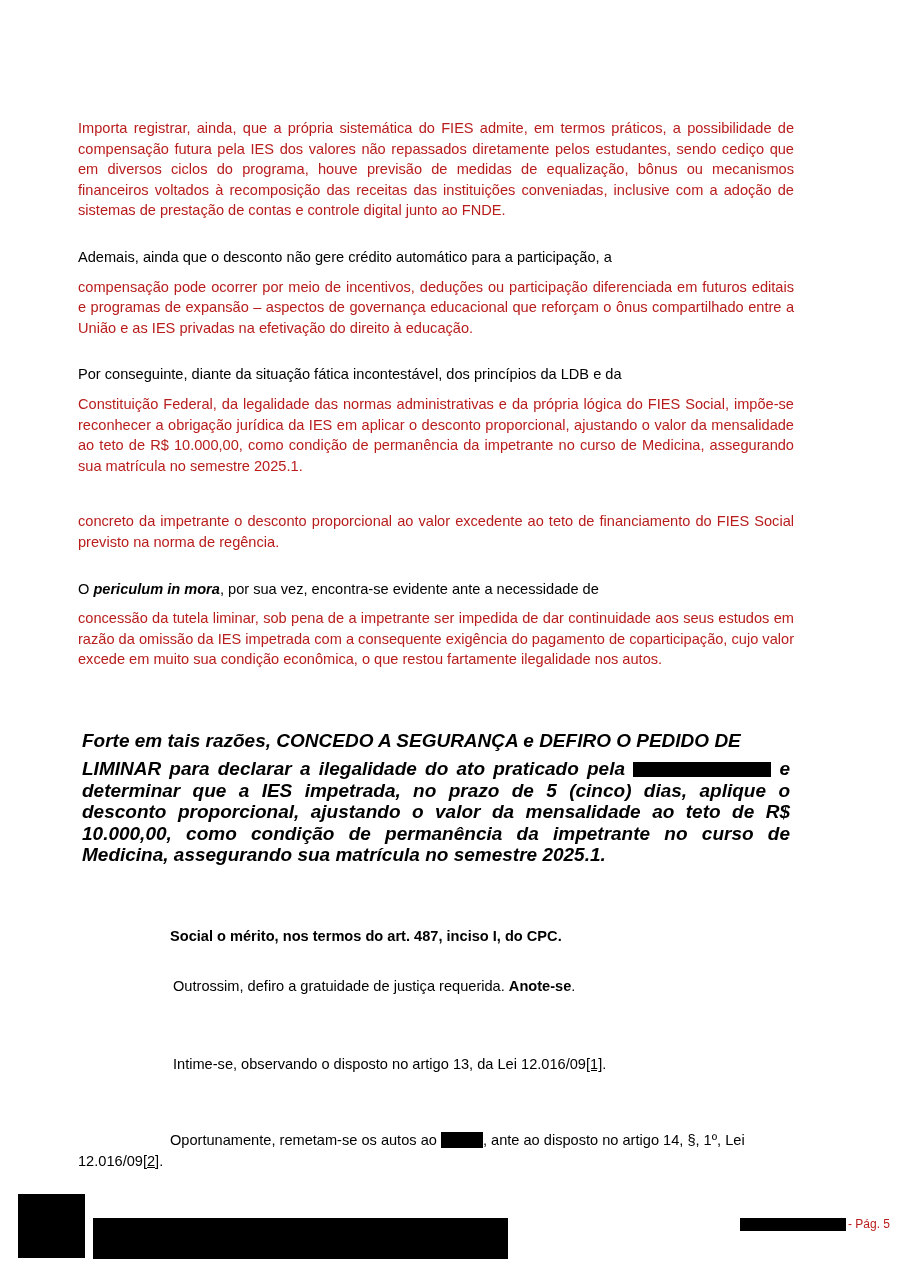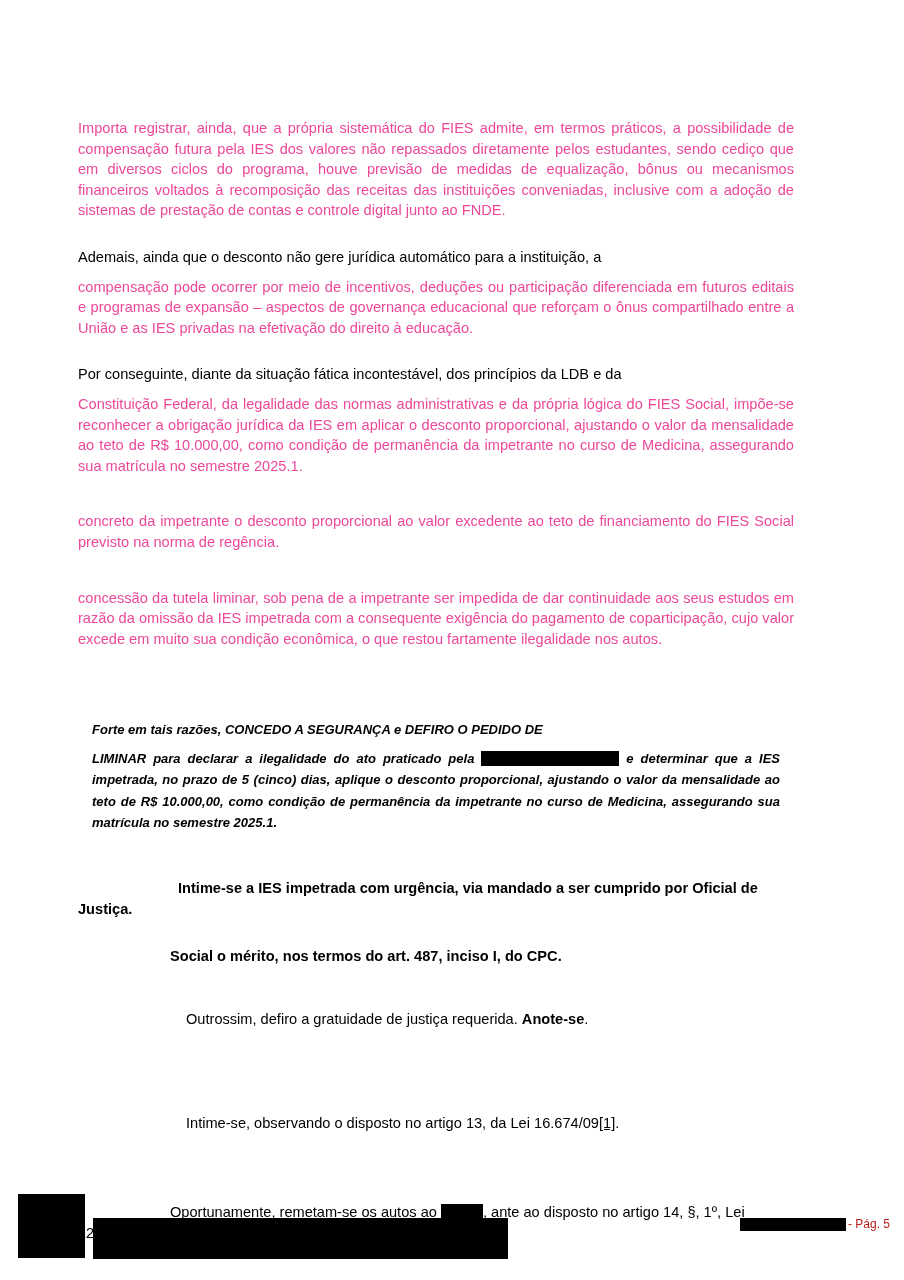--- a/index.html
+++ b/index.html
@@ -47,21 +47,21 @@
     left: 78px;
     top: 118px;
     width: 716px;
   }
 
   p.para {
     margin: 0 0 0 0;
     font-size: 14.6px;
     line-height: 20.6px;
     text-align: justify;
-    color: #ec4899;
+    color: #b91c1c;
   }
   p.para.just-full {
     text-align: justify;
     text-align-last: left;
   }
   .gap-lg { height: 26px; }
   .gap-xl { height: 30px; }
 
   
   .lead-line {
@@ -76,25 +76,25 @@
 
   .heading {
     font-size: 14.6px;
     font-weight: bold;
     line-height: 20.6px;
     margin: 0;
     padding-left: 92px;
   }
 
   .dispositivo {
-    font-size: 13px;
+    font-size: 19px;
     font-weight: bold;
     font-style: italic;
     line-height: 21.5px;
-    margin: 14px;
+    margin: 4px;
     text-align: justify;
     text-align-last: left;
   }
   .dispositivo .lead {
     display: block;
     margin-bottom: 7px;
   }
 
   .bold-para {
     font-size: 14.6px;
@@ -102,21 +102,21 @@
     line-height: 21px;
     margin: 0;
     text-align: left;
   }
   .indent-deep { text-indent: 100px; }
   .indent-mid  { text-indent: 92px; }
 
   .normal-indent {
     font-size: 14.6px;
     line-height: 20.6px;
-    margin: 16px;
+    margin: 3px;
     padding-left: 92px;
     text-align: left;
   }
 
   .fn-link {
     text-decoration: underline;
   }
 
   .last-para {
     font-size: 14.6px;
@@ -166,65 +166,65 @@
 <div class="page">
 
   <div class="redaction-top"></div>
 
   <div class="body-area">
 
     <p class="para just-full">Importa registrar, ainda, que a própria sistemática do FIES admite, em termos práticos, a possibilidade de compensação futura pela IES dos valores não repassados diretamente pelos estudantes, sendo cediço que em diversos ciclos do programa, houve previsão de medidas de equalização, bônus ou mecanismos financeiros voltados à recomposição das receitas das instituições conveniadas, inclusive com a adoção de sistemas de prestação de contas e controle digital junto ao FNDE.</p>
 
     <div class="gap-lg"></div>
 
-    <p class="lead-line">Ademais, ainda que o desconto não gere jurídica automático para a instituição, a</p>
+    <p class="lead-line">Ademais, ainda que o desconto não gere crédito automático para a participação, a</p>
     <div class="lead-gap"></div>
     <p class="para just-full">compensação pode ocorrer por meio de incentivos, deduções ou participação diferenciada em futuros editais e programas de expansão – aspectos de governança educacional que reforçam o ônus compartilhado entre a União e as IES privadas na efetivação do direito à educação.</p>
 
     <div class="gap-lg"></div>
 
     <p class="lead-line">Por conseguinte, diante da situação fática incontestável, dos princípios da LDB e da</p>
     <div class="lead-gap"></div>
     <p class="para just-full">Constituição Federal, da legalidade das normas administrativas e da própria lógica do FIES Social, impõe-se reconhecer a obrigação jurídica da IES em aplicar o desconto proporcional, ajustando o valor da mensalidade ao teto de R$ 10.000,00, como condição de permanência da impetrante no curso de Medicina, assegurando sua matrícula no semestre 2025.1.</p>
 
     <div class="gap-lg"></div>
 
     <div class="lead-gap"></div>
     <p class="para just-full">concreto da impetrante o desconto proporcional ao valor excedente ao teto de financiamento do FIES Social previsto na norma de regência.</p>
 
     <div class="gap-lg"></div>
 
+    <p class="lead-line"><span>O </span><span class="bi">periculum in mora</span><span>, por sua vez, encontra-se evidente ante a necessidade de</span></p>
     <div class="lead-gap"></div>
     <p class="para just-full">concessão da tutela liminar, sob pena de a impetrante ser impedida de dar continuidade aos seus estudos em razão da omissão da IES impetrada com a consequente exigência do pagamento de coparticipação, cujo valor excede em muito sua condição econômica, o que restou fartamente ilegalidade nos autos.</p>
 
     <div class="gap-xl"></div>
 
 
     <div class="gap-lg"></div>
 
     <p class="dispositivo"><span class="lead">Forte em tais razões, CONCEDO A SEGURANÇA e DEFIRO O PEDIDO DE</span><span>LIMINAR para declarar a ilegalidade do ato praticado pela </span><span class="redaction-inline wide"></span><span> e determinar que a IES impetrada, no prazo de 5 (cinco) dias,  aplique o desconto proporcional, ajustando o valor da mensalidade ao teto de R$ 10.000,00, como condição de permanência da impetrante no curso de Medicina, assegurando sua matrícula no semestre 2025.1.</span></p>
 
     <div class="gap-xl"></div>
 
-    <p class="bold-para indent-deep">Intime-se a IES impetrada com urgência, via mandado a ser cumprido por Oficial de Justiça.</p>
 
     <div class="gap-lg"></div>
 
     <p class="bold-para indent-mid">Social o mérito, nos termos do art. 487, inciso I, do CPC.</p>
 
     <div class="gap-lg"></div>
 
     <p class="normal-indent"><span>Outrossim, defiro a gratuidade de justiça requerida. </span><b>Anote-se</b><span>.</span></p>
 
     <div class="gap-lg"></div>
 
 
     <div class="gap-lg"></div>
 
-    <p class="normal-indent"><span>Intime-se, observando o disposto no artigo 13, da Lei 16.674/09</span><span class="fn-link">[1]</span><span>.</span></p>
+    <p class="normal-indent"><span>Intime-se, observando o disposto no artigo 13, da Lei 12.016/09</span><span class="fn-link">[1]</span><span>.</span></p>
 
     <div class="gap-lg"></div>
 
 
     <div class="gap-lg"></div>
 
     <p class="last-para"><span style="display:inline-block;width:92px"></span><span>Oportunamente, remetam-se os autos ao </span><span class="redaction-inline small"></span><span>, ante ao disposto no artigo 14, §, 1º, Lei 12.016/09</span><span class="fn-link">[2]</span><span>.</span></p>
 
   </div>
 

